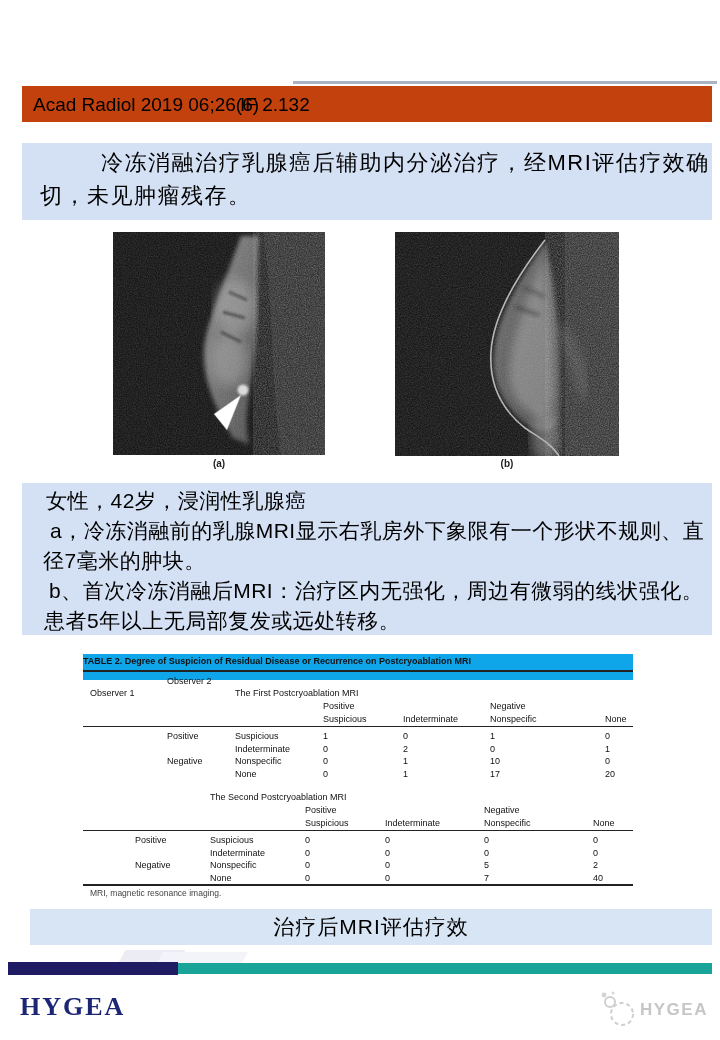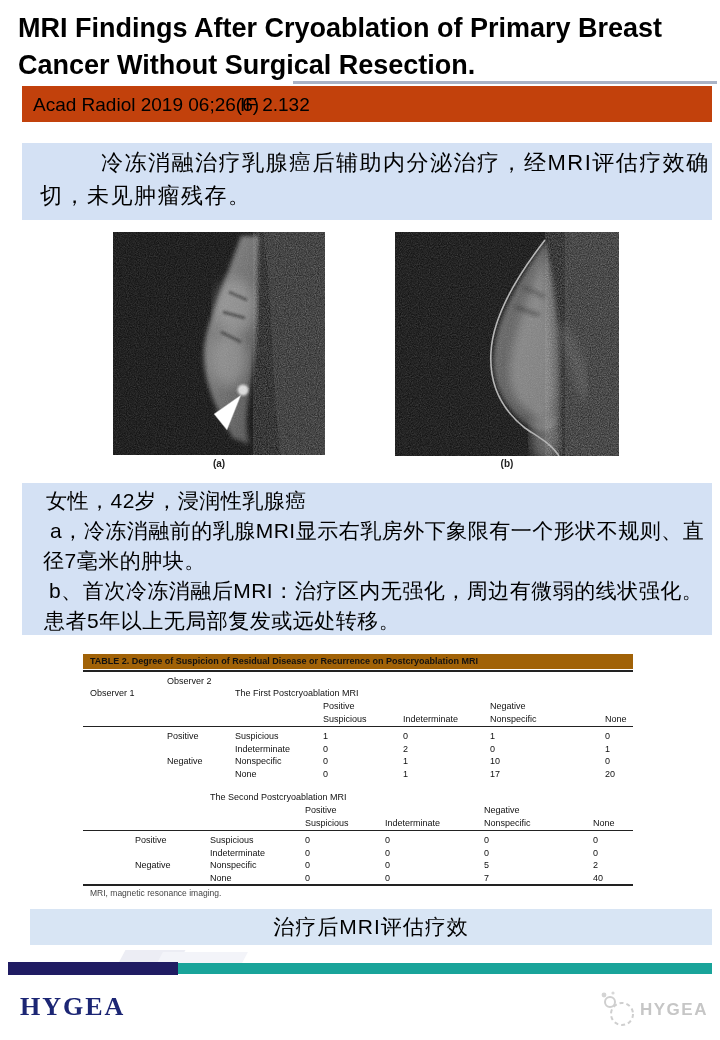--- a/index.html
+++ b/index.html
@@ -28,22 +28,22 @@
   
   .fig-a{position:absolute;left:113px;top:232px;width:212px;height:223px;}
   .fig-b{position:absolute;left:395px;top:232px;width:224px;height:224px;}
   .figlab-a{position:absolute;left:113px;top:458px;width:212px;text-align:center;
             font-size:10px;font-weight:bold;color:#222;}
   .figlab-b{position:absolute;left:395px;top:458px;width:224px;text-align:center;
             font-size:10px;font-weight:bold;color:#222;}
   
   .tbl{position:absolute;left:83px;top:654px;width:550px;height:250px;font-size:9px;
        line-height:12px;color:#111;}
-  .tband{position:absolute;left:0;top:0;width:550px;height:15px;background:#a16207;
-         font-weight:bold;line-height:15px;padding-left:7px;box-sizing:border-box;white-space:nowrap;}
+  .tband{position:absolute;left:0;top:0;width:550px;height:26px;background:#0ea5e9;
+         font-weight:bold;line-height:15px;padding-left:0;box-sizing:border-box;white-space:nowrap;}
   .rule{position:absolute;left:0;width:550px;background:#222;}
   .tc{position:absolute;white-space:nowrap;}
   .trow{position:absolute;left:0;width:550px;height:12px;}
   .s1 .cg{left:84px}.s1 .cl{left:152px}.s1 .cv0{left:240px}.s1 .cv1{left:320px}.s1 .cv2{left:407px}.s1 .cv3{left:522px}
   .s2 .cg{left:52px}.s2 .cl{left:127px}.s2 .cv0{left:222px}.s2 .cv1{left:302px}.s2 .cv2{left:401px}.s2 .cv3{left:510px}
   .tfoot{position:absolute;left:7px;top:233px;color:#444;font-size:8.5px;}
   
   .band{position:absolute;left:30px;top:909px;width:682px;height:36px;background:#d8e5f4;
         text-align:center;font-size:21px;line-height:36px;letter-spacing:1px;color:#000;}
   .streak1{position:absolute;left:122px;top:950px;width:60px;height:13px;background:#ecedf4;
@@ -56,24 +56,20 @@
              font-weight:bold;font-size:26px;letter-spacing:2px;color:#1c2674;}
   .logo-right{position:absolute;left:598px;top:990px;width:120px;height:42px;}
   .logo-right .wm-text{position:absolute;left:42px;top:10px;font-size:17px;letter-spacing:1.5px;
              color:#c6c6c6;font-weight:bold;}
 </style>
 </head>
 <body>
 
 <div class="page">
 
-  <div class="title">
-    <div>MRI Findings After Cryoablation of Primary Breast</div>
-    <div>Cancer Without Surgical Resection.</div>
-  </div>
 
   <div class="deco-line"></div>
 
   <div class="cite-bar">
     <span class="cite-text">Acad Radiol 2019 06;26(6)</span>
     <span class="cite-if">IF 2.132</span>
   </div>
 
   <div class="box1"></div>
   <div class="box1-text">

